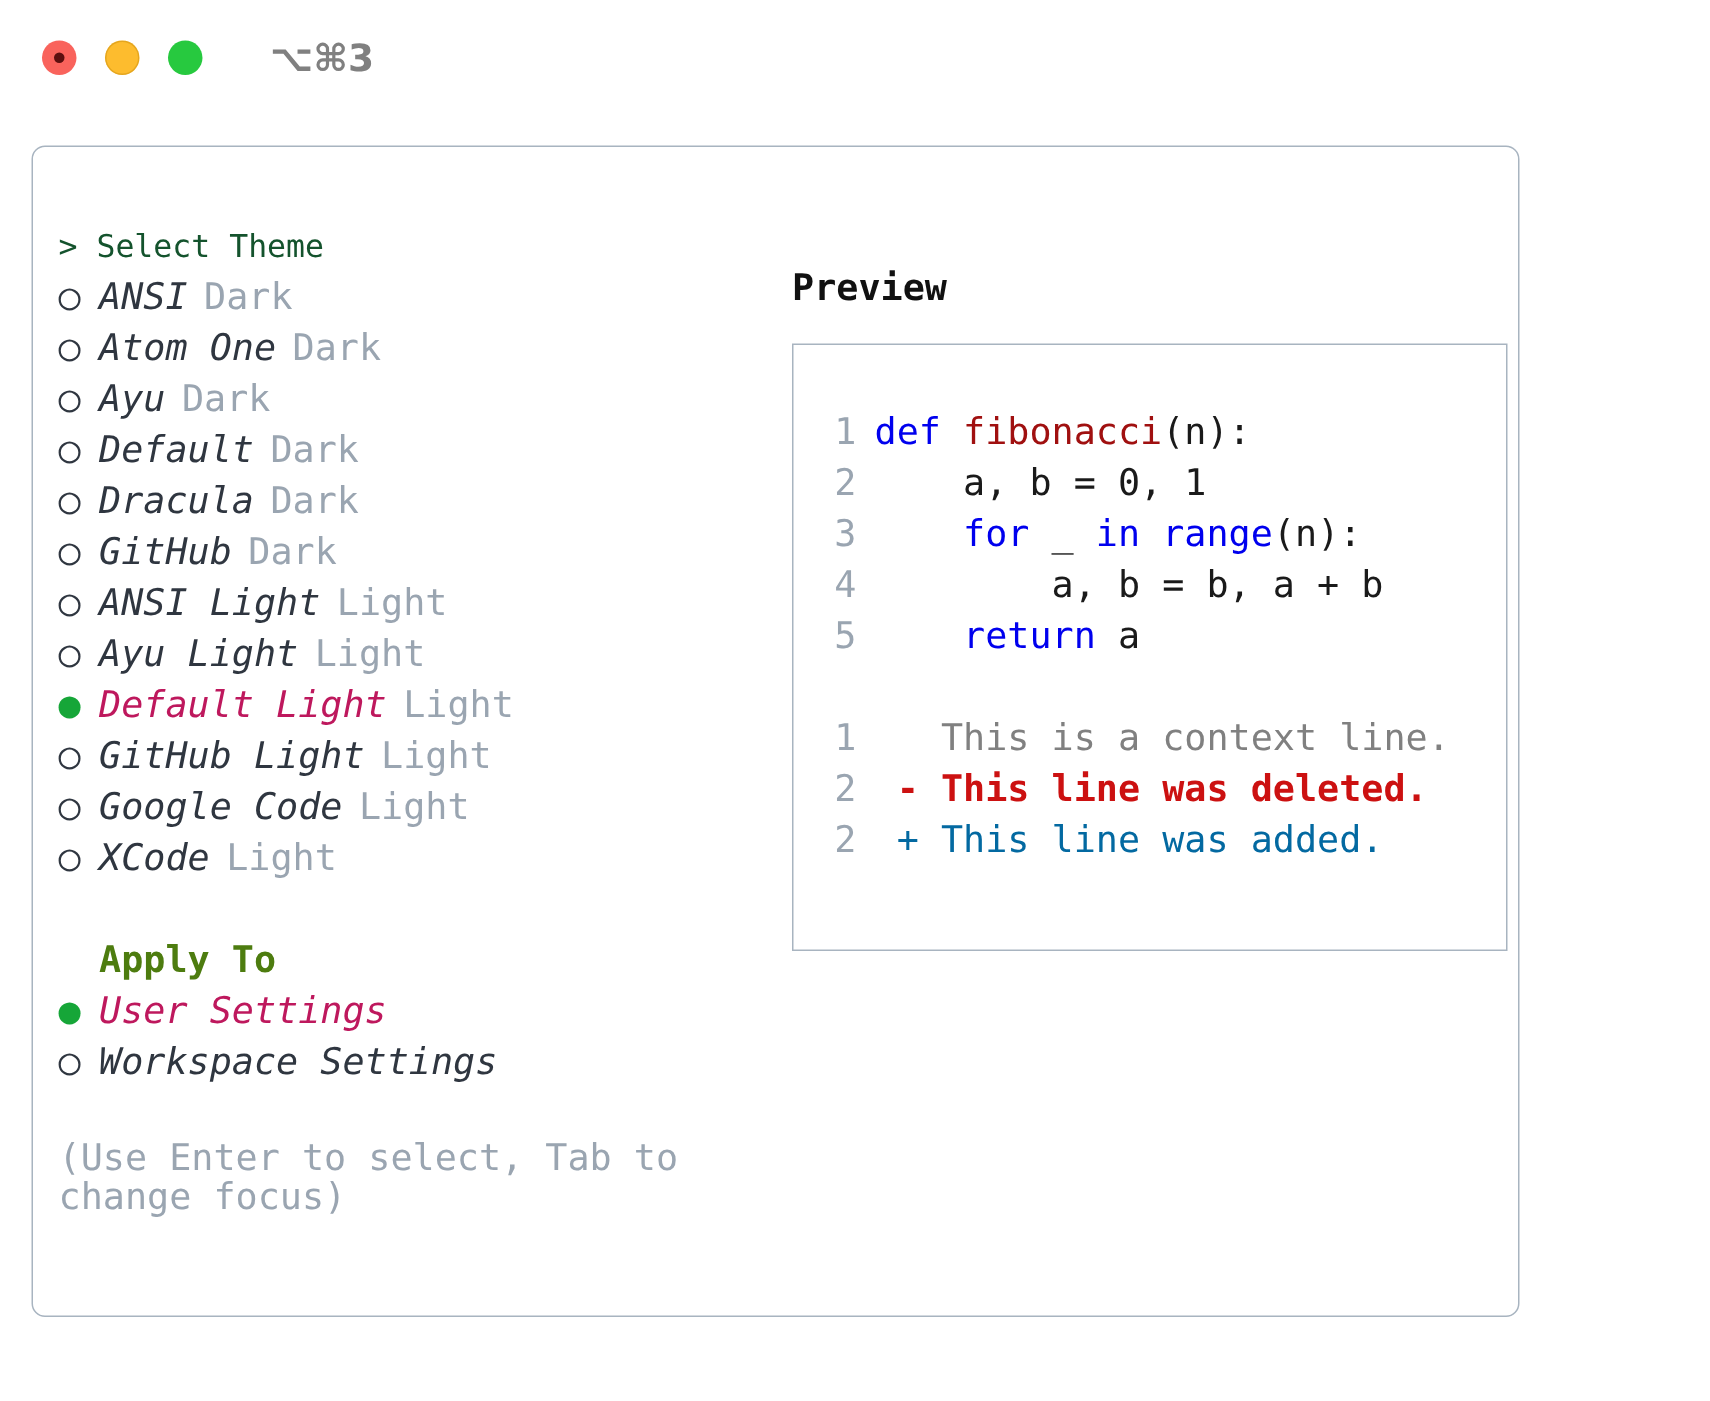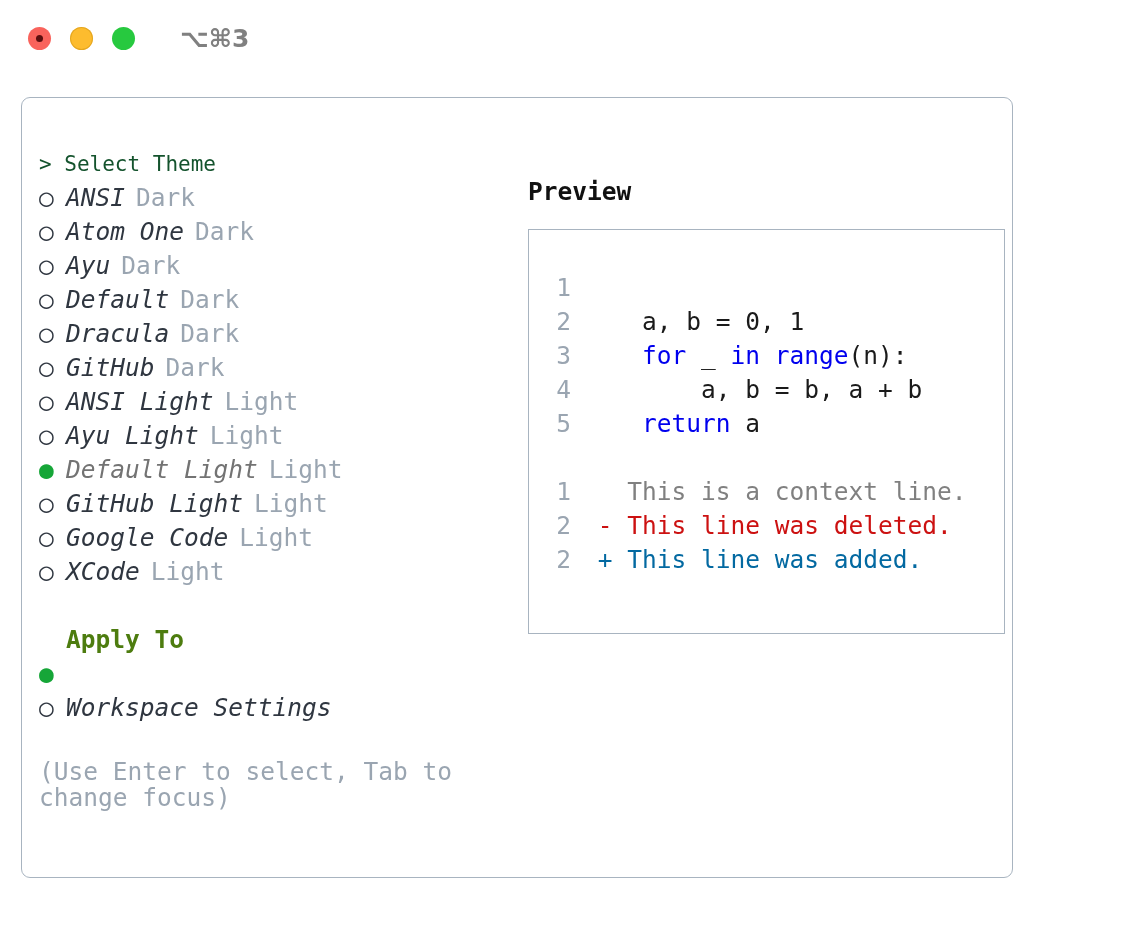--- a/index.html
+++ b/index.html
@@ -124,21 +124,21 @@
     display: inline-block;
     width: 27px;
     flex: 0 0 27px;
     font-size: 24.5px;
     line-height: 34px;
   }
   .bullet-empty { color: #2f3640; }
   .bullet-filled { color: #16a638; }
 
   .opt-label { color: #2f3640; font-style: italic; }
-  .opt-label.selected { color: #737373; }
+  .opt-label.selected { color: #be185d; }
   .opt-tag {
     color: #9aa5b1;
     padding-left: 11px;
   }
 
   .spacer-lg { height: 34px; }
 
   .group-heading {
     font-size: 24.5px;
     font-weight: bold;
@@ -186,21 +186,21 @@
     flex: 0 0 26px;
     text-align: right;
     margin-right: 12px;
   }
   .code-gap { height: 34px; }
 
   .tok-kw   { color: #0000ee; }
   .tok-fn   { color: #a01010; }
   .tok-def  { color: #1a1a1a; }
   .tok-ctx  { color: #808080; }
-  .tok-del  { color: #cc1111; }
+  .tok-del  { color: #cc1111; font-weight: bold; }
   .tok-add  { color: #0369a1; }
 </style>
 </head>
 <body>
 
 <div class="page">
 
   <div class="titlebar">
     <div class="dots">
       <span class="dot dot-red"></span>
@@ -230,35 +230,35 @@
             <div class="opt-row"><span class="bullet bullet-empty">○</span><span class="opt-label">GitHub Light</span><span class="opt-tag">Light</span></div>
             <div class="opt-row"><span class="bullet bullet-empty">○</span><span class="opt-label">Google Code</span><span class="opt-tag">Light</span></div>
             <div class="opt-row"><span class="bullet bullet-empty">○</span><span class="opt-label">XCode</span><span class="opt-tag">Light</span></div>
           </div>
 
         <div class="spacer-lg"></div>
 
         <div class="group-heading">Apply To</div>
 
         <div id="apply-list">
-            <div class="opt-row"><span class="bullet bullet-filled">●</span></div>
+            <div class="opt-row"><span class="bullet bullet-filled">●</span><span class="opt-label selected">User Settings</span></div>
             <div class="opt-row"><span class="bullet bullet-empty">○</span><span class="opt-label">Workspace Settings</span></div>
           </div>
 
         <div class="spacer-lg"></div>
 
         <div class="hint">(Use Enter to select, Tab to change focus)</div>
       </div>
 
       <div class="right-col">
         <div class="preview-title">Preview</div>
 
         <div class="preview-box">
           <div id="code-block">
-              <div class="code-line"><span class="lineno">1</span></div>
+              <div class="code-line"><span class="lineno">1</span><span><span class="tok-kw">def </span><span class="tok-fn">fibonacci</span><span class="tok-def">(n):</span></span></div>
               <div class="code-line"><span class="lineno">2</span><span><span class="tok-def">    a, b = 0, 1</span></span></div>
               <div class="code-line"><span class="lineno">3</span><span><span class="tok-def">    </span><span class="tok-kw">for</span><span class="tok-def"> _ </span><span class="tok-kw">in</span><span class="tok-def"> </span><span class="tok-kw">range</span><span class="tok-def">(n):</span></span></div>
               <div class="code-line"><span class="lineno">4</span><span><span class="tok-def">        a, b = b, a + b</span></span></div>
               <div class="code-line"><span class="lineno">5</span><span><span class="tok-def">    </span><span class="tok-kw">return</span><span class="tok-def"> a</span></span></div>
             </div>
           <div class="code-gap"></div>
           <div id="diff-block">
               <div class="code-line"><span class="lineno">1</span><span class="tok-ctx">   This is a context line.</span></div>
               <div class="code-line"><span class="lineno">2</span><span class="tok-del"> - This line was deleted.</span></div>
               <div class="code-line"><span class="lineno">2</span><span class="tok-add"> + This line was added.</span></div>

